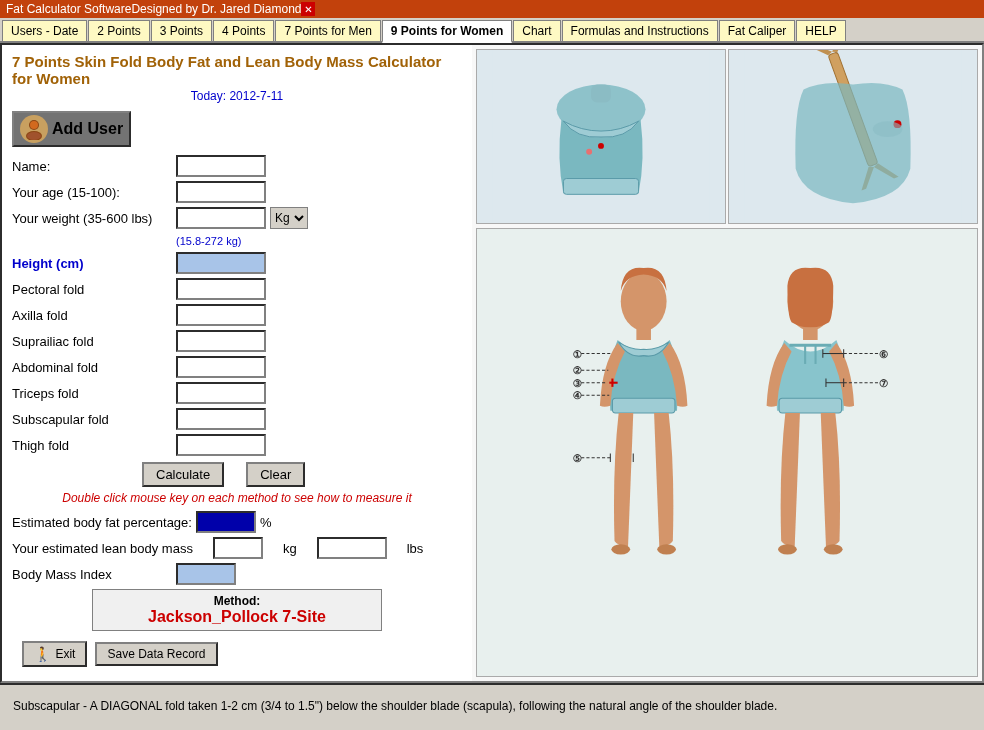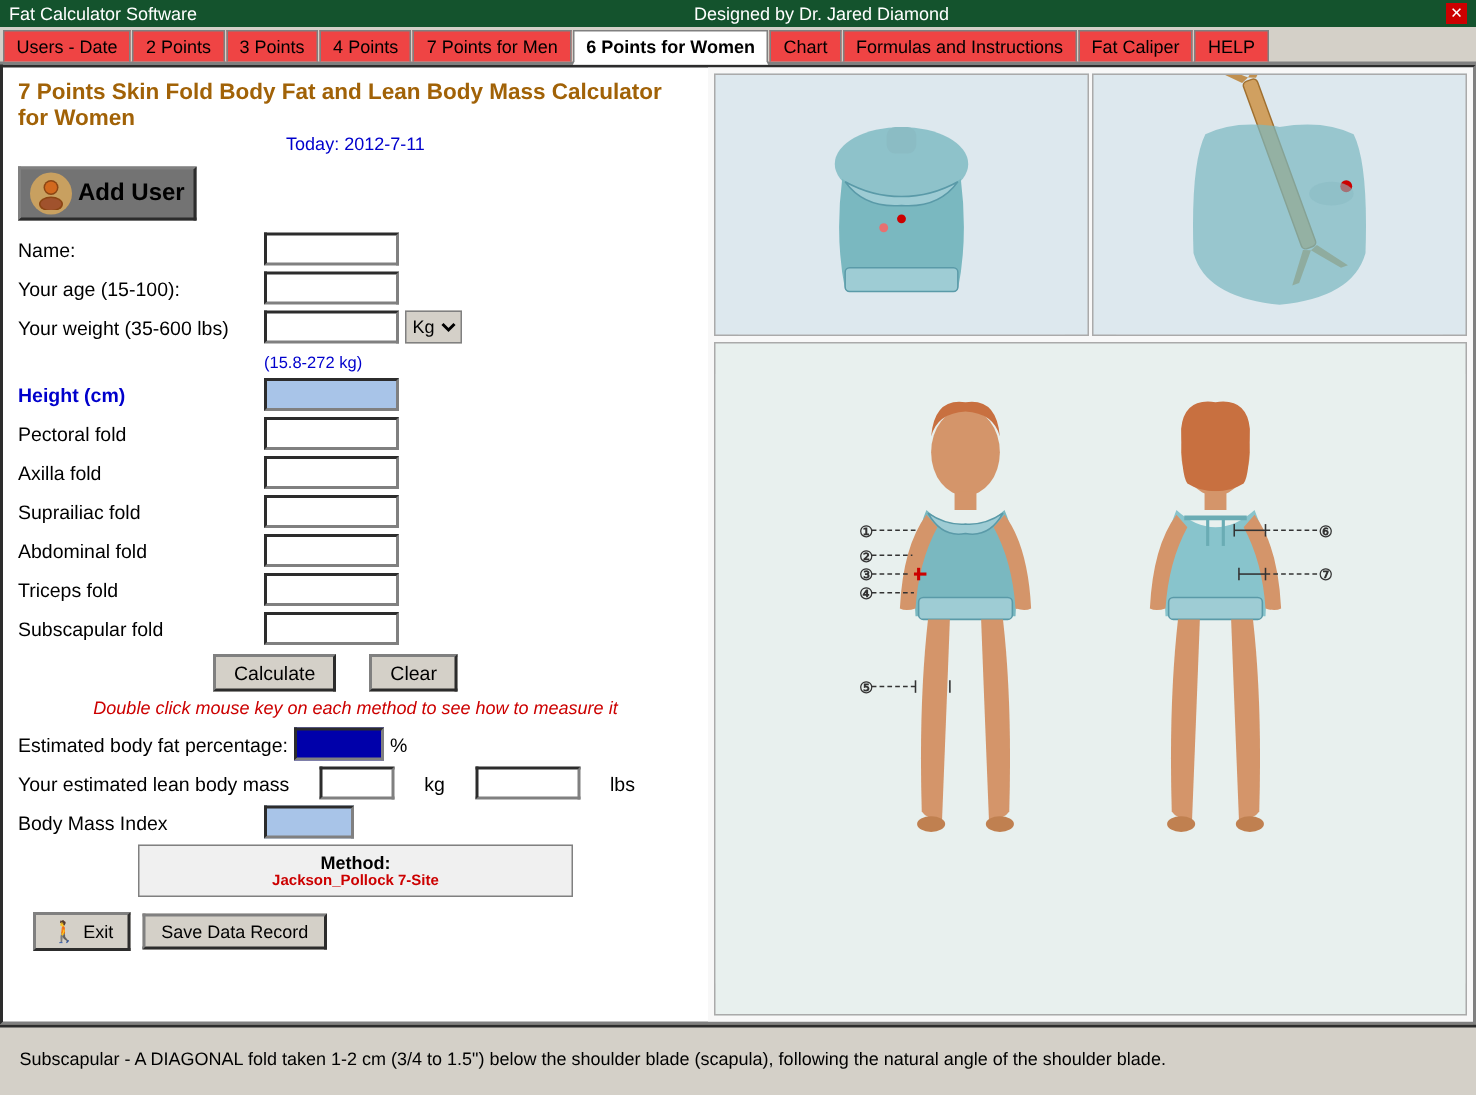--- a/index.html
+++ b/index.html
@@ -1,26 +1,26 @@
 <!DOCTYPE html>
 <html><head>
   <meta charset="utf-8">
   <style>
     * { margin: 0; padding: 0; box-sizing: border-box; }
     body { font-family: Arial, sans-serif; font-size: 13px; background: #d4d0c8; width: 984px; height: 730px; overflow: hidden; }
 
     
     #title-bar {
-      background: #14532d;
+      background: #c2410c;
       color: white;
       font-size: 12px;
       padding: 2px 6px;
       display: flex;
       align-items: center;
-      justify-content: space-between;
+      justify-content: flex-start;
     }
     #title-bar .close-btn {
       background: #cc0000;
       color: white;
       border: none;
       width: 14px;
       height: 14px;
       font-size: 10px;
       cursor: pointer;
       display: flex;
@@ -31,21 +31,21 @@
     
     #nav-tabs {
       display: flex;
       background: #d4d0c8;
       border-bottom: 2px solid #808080;
       padding: 2px 2px 0;
       gap: 1px;
     }
     .nav-tab {
       padding: 3px 8px;
-      background: #ef4444;
+      background: #fef9c3;
       border: 1px solid #808080;
       border-bottom: none;
       cursor: pointer;
       font-size: 12px;
       color: #000;
       white-space: nowrap;
     }
     .nav-tab.active {
       background: white;
       font-weight: bold;
@@ -215,21 +215,21 @@
 
     
     .method-box {
       border: 1px solid #808080;
       background: #f0f0f0;
       padding: 4px 8px;
       text-align: center;
       margin: 4px 80px 0 80px;
     }
     .method-label { font-weight: bold; font-size: 12px; }
-    .method-value { color: #cc0000; font-size: 10px; font-weight: bold; }
+    .method-value { color: #cc0000; font-size: 16px; font-weight: bold; }
 
     
     .footer-btn-row {
       display: flex;
       gap: 8px;
       margin-top: 10px;
       align-items: center;
       padding-left: 10px;
     }
     .exit-btn, .save-btn {
@@ -298,21 +298,21 @@
   <span>Designed by Dr. Jared Diamond</span>
   <button class="close-btn">✕</button>
 </div>
 
 <div id="nav-tabs">
 <div class="nav-tab">Users - Date</div>
     <div class="nav-tab">2 Points</div>
     <div class="nav-tab">3 Points</div>
     <div class="nav-tab">4 Points</div>
     <div class="nav-tab">7 Points for Men</div>
-    <div class="nav-tab active">6 Points for Women</div>
+    <div class="nav-tab active">9 Points for Women</div>
     <div class="nav-tab">Chart</div>
     <div class="nav-tab">Formulas and Instructions</div>
     <div class="nav-tab">Fat Caliper</div>
     <div class="nav-tab">HELP</div>
   </div>
 
 <div id="main-content">
 
   <div id="left-panel">
 
@@ -386,20 +386,24 @@
     <div class="form-row">
       <span class="form-label">Triceps fold</span>
       <input class="form-input" type="text" style="">
     </div>
 
     <div class="form-row">
       <span class="form-label">Subscapular fold</span>
       <input class="form-input" type="text" style="">
     </div>
 
+    <div class="form-row">
+      <span class="form-label">Thigh fold</span>
+      <input class="form-input" type="text" style="">
+    </div>
 
     <div class="btn-row">
       <button class="calc-btn">Calculate</button>
       <button class="clear-btn">Clear</button>
     </div>
 
     <div class="double-click-text">Double click mouse key on each method to see how to measure it</div>
 
     <div class="bf-row">
       <span>Estimated body fat percentage:</span>

